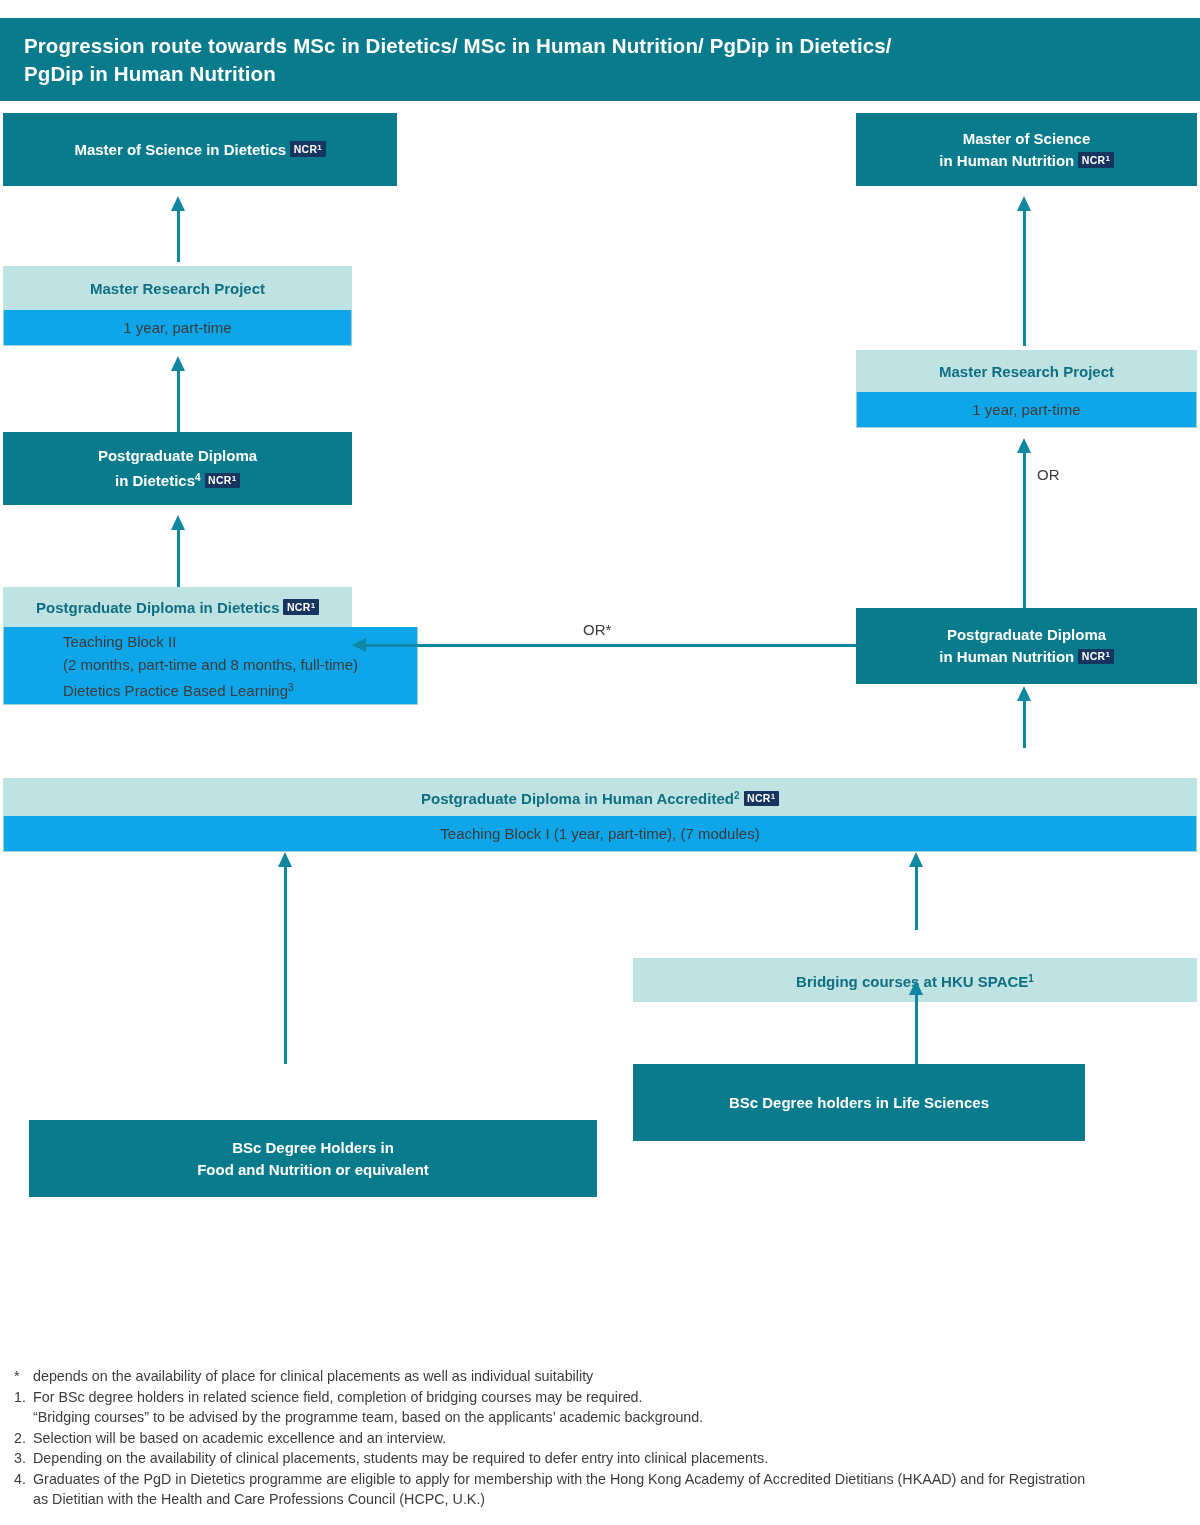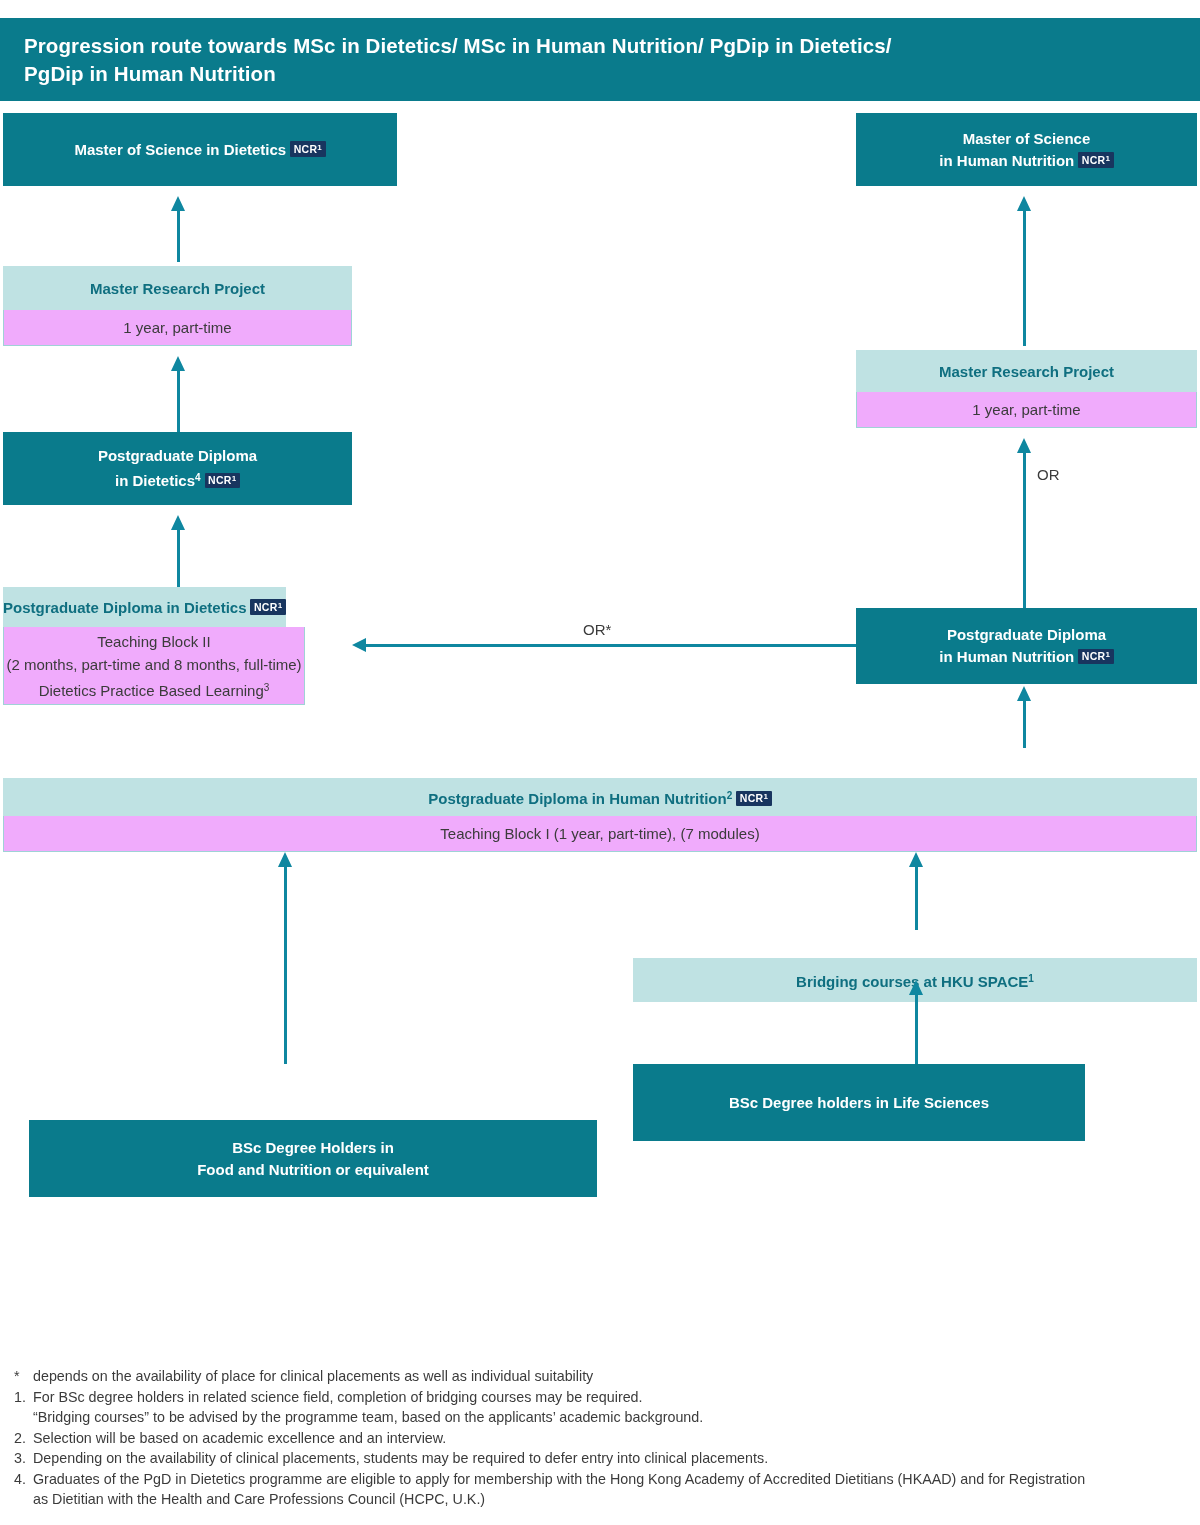--- a/index.html
+++ b/index.html
@@ -46,26 +46,26 @@
     color:#0f6f80;
     font-weight:bold;
     display:flex;align-items:center;justify-content:center;
     text-align:center;
     font-size:15px;
     line-height:21px;
   }
   .hdr.wide{font-size:15px;}
 
   .body-white{
-    background:#f0abfc;
+    background:#0ea5e9;
     border:1px solid #9fd2d6;
     border-top:none;
     color:#3b3b3b;
     display:flex;align-items:center;justify-content:center;
-    text-align:center;
+    text-align:left;
     font-size:15px;
     line-height:23px;
     font-weight:normal;
   }
 
   
   .ncr{
     display:inline-block;
     background:#18355f;
     color:#ffffff;
@@ -165,26 +165,26 @@
       <span>Postgraduate Diploma</span><br>
       <span>in Dietetics</span><sup class="fn">4</sup><span class="ncr"><span>NCR</span><sup>1</sup></span>
     </span>
   </div>
 
   <div class="arrow-up" style="left:171px;top:515px;width:14px;height:72px;">
     <div class="head"></div>
       <div class="shaft"></div>
   </div>
 
-  <div class="box hdr" style="left:3px;top:587px;width:283px;height:40px;">
+  <div class="box hdr" style="left:3px;top:587px;width:349px;height:40px;">
     <span>
       <span>Postgraduate Diploma in Dietetics</span><span class="ncr"><span>NCR</span><sup>1</sup></span>
     </span>
   </div>
-  <div class="box body-white" style="left:3px;top:627px;width:302px;height:78px;">
+  <div class="box body-white" style="left:3px;top:627px;width:415px;height:78px;">
     <span>
       <span>Teaching Block II</span><br>
       <span>(2 months, part-time and 8 months, full-time)</span><br>
       <span>Dietetics Practice Based Learning</span><sup class="fn">3</sup>
     </span>
   </div>
 
   <div class="box solid" style="left:856px;top:113px;width:341px;height:73px;">
     <span>
       <span>Master of Science</span><br>
@@ -223,21 +223,21 @@
   </div>
   <div class="or-label" style="left:583px;top:621px;">OR*</div>
 
   <div class="arrow-up" style="left:1017px;top:686px;width:14px;height:62px;">
     <div class="head"></div>
       <div class="shaft"></div>
   </div>
 
   <div class="box hdr wide" style="left:3px;top:778px;width:1194px;height:38px;">
     <span>
-      <span>Postgraduate Diploma in Human Nutrition</span><sup class="fn">2</sup><span class="ncr"><span>NCR</span><sup>1</sup></span>
+      <span>Postgraduate Diploma in Human Accredited</span><sup class="fn">2</sup><span class="ncr"><span>NCR</span><sup>1</sup></span>
     </span>
   </div>
   <div class="box body-white" style="left:3px;top:816px;width:1194px;height:36px;">
     <span>Teaching Block I (1 year, part-time), (7 modules)</span>
   </div>
 
   <div class="arrow-up" style="left:278px;top:852px;width:14px;height:212px;">
     <div class="head"></div>
       <div class="shaft"></div>
   </div>

